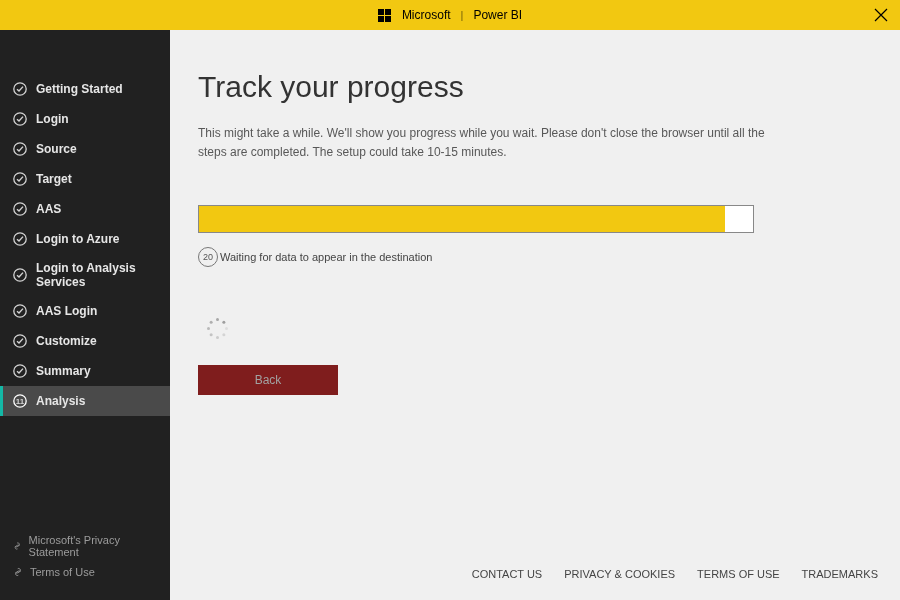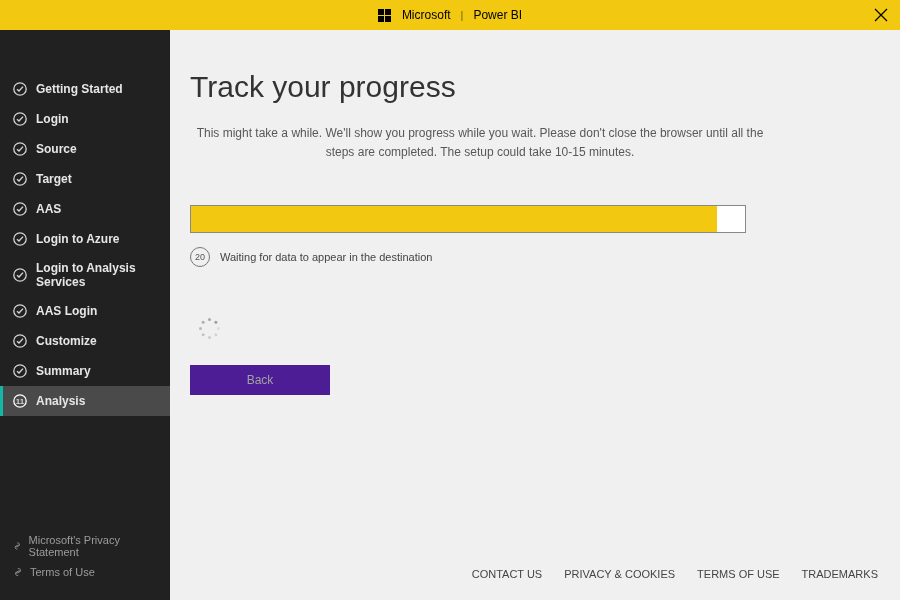--- a/index.html
+++ b/index.html
@@ -26,34 +26,34 @@
   .nav-item.active { background: #4a4a4a; border-left: 3px solid #14b8a6; padding-left: 9px; }
   .nav-item.active .icon-wrap svg circle.outer { stroke: #fff; }
   .nav-item svg { display: block; }
   .step-num { font-size: 8px; fill: #d4d4d4; font-family: inherit; }
   .footer-links { padding: 8px 14px 18px 12px; }
   .footer-link { display: flex; align-items: center; gap: 6px; padding: 4px 0; color: #9c9c9c; font-size: 11px; cursor: pointer; }
   .footer-link svg { width: 12px; height: 12px; }
 
   
   .main { flex: 1; background: #f0f0f0; position: relative; display: flex; flex-direction: column; }
-  .content { padding: 40px 40px 0 20px; flex: 1; overflow: auto; }
+  .content { padding: 40px 40px 0 28px; flex: 1; overflow: auto; }
   h1 { font-weight: 300; font-size: 30px; color: #333; margin-bottom: 20px; }
-  .desc { font-size: 12px; color: #585858; line-height: 1.55; max-width: 580px; margin-bottom: 44px; text-align: center; }
+  .desc { font-size: 12px; color: #585858; line-height: 1.55; max-width: 580px; margin-bottom: 44px; }
 
   .progress-outer { width: 556px; height: 28px; border: 1px solid #888; background: #fff; margin-bottom: 14px; }
   .progress-inner { height: 100%; background: #f2c811; }
 
-  .status-row { display: flex; align-items: center; gap: 10px; font-size: 11px; color: #444; margin-bottom: 50px; }
+  .status-row { display: flex; align-items: center; gap: 2px; font-size: 11px; color: #444; margin-bottom: 50px; }
   .step-badge { width: 20px; height: 20px; border: 1px solid #777; border-radius: 50%; display: flex; align-items: center; justify-content: center; font-size: 9px; color: #555; }
 
   .spinner { width: 22px; height: 22px; position: relative; margin-left: 8px; margin-bottom: 26px; }
   .spinner span { position: absolute; width: 3px; height: 3px; background: #888; border-radius: 50%; left: 50%; top: 50%; margin: -1.5px; }
 
-  .back-btn { width: 140px; height: 30px; background: #4c1d95; color: #a2a2a2; font-size: 12px; border: none; cursor: not-allowed; display: flex; align-items: center; justify-content: center; }
+  .back-btn { width: 140px; height: 30px; background: #7f1d1d; color: #a2a2a2; font-size: 12px; border: none; cursor: not-allowed; display: flex; align-items: center; justify-content: center; }
 
   .bottom-links { position: absolute; bottom: 20px; right: 22px; display: flex; gap: 22px; font-size: 11px; color: #444; }
   .bottom-links span { cursor: pointer; }
 </style>
 </head>
 <body>
 
 <div class="app">
 
   <div class="topbar">

